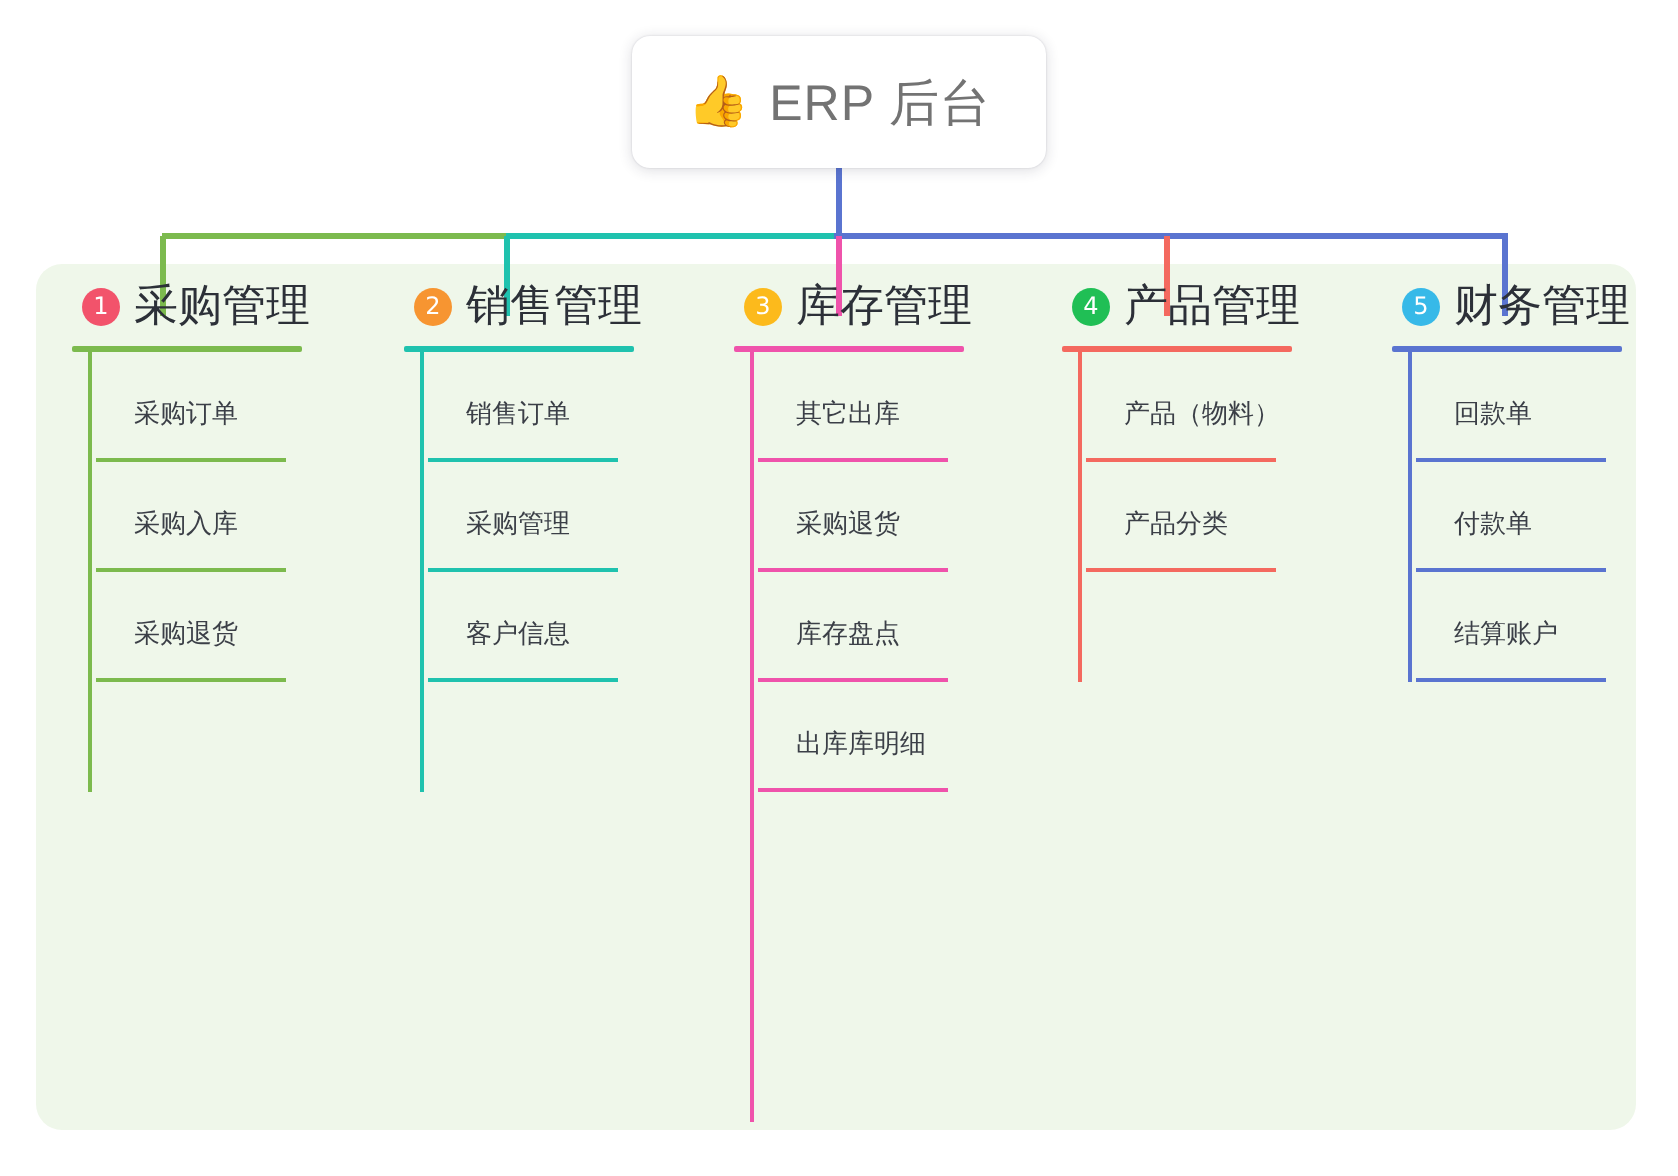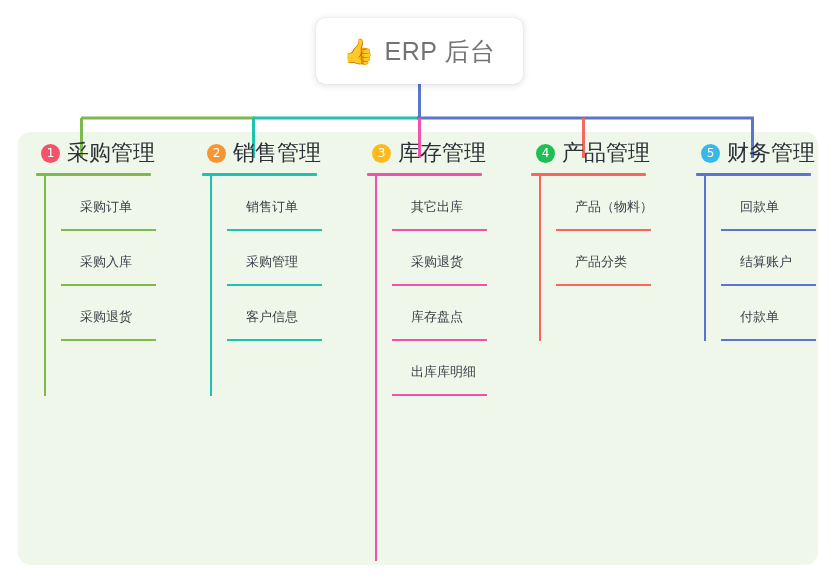--- a/index.html
+++ b/index.html
@@ -117,21 +117,21 @@
     border-radius: 1px;
   }
   .col-spine {
     position: absolute;
     left: 11px;
     top: 44px;
     width: 2px;
   }
   .items {
     position: absolute;
-    left: 17px;
+    left: 4px;
     top: 44px;
     width: 100%;
   }
   .leaf {
     position: relative;
     height: 55px;
   }
   .leaf-label {
     position: absolute;
     left: 30px;
@@ -267,22 +267,22 @@
         <span class="col-title">财务管理</span>
       </div>
       <div class="col-underline" style="width: 115px; background: rgb(90, 116, 208);"></div>
       <div class="col-spine" style="background: rgb(90, 116, 208); height: 165px;"></div>
       <div class="items">
         <div class="leaf">
           <span class="leaf-label">回款单</span>
           <div class="leaf-underline" style="background: rgb(90, 116, 208);"></div>
         </div>
         <div class="leaf">
+          <span class="leaf-label">付款单</span>
+          <div class="leaf-underline" style="background: rgb(90, 116, 208);"></div>
+        </div>
+        <div class="leaf">
           <span class="leaf-label">结算账户</span>
           <div class="leaf-underline" style="background: rgb(90, 116, 208);"></div>
         </div>
-        <div class="leaf">
-          <span class="leaf-label">付款单</span>
-          <div class="leaf-underline" style="background: rgb(90, 116, 208);"></div>
-        </div>
       </div>
     </div>
   </div>
 
 </body></html>

